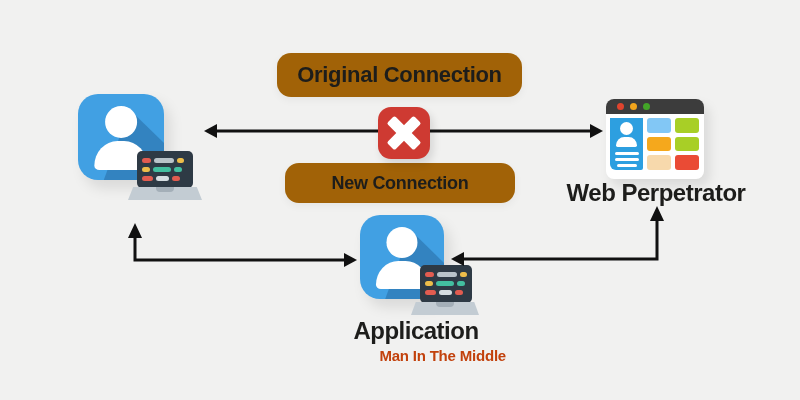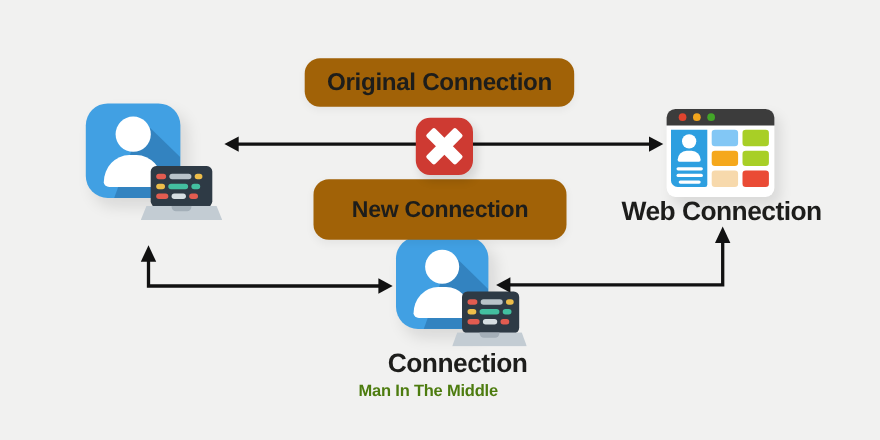--- a/index.html
+++ b/index.html
@@ -41,36 +41,36 @@
   .bw-lines{margin-top:5px;display:flex;flex-direction:column;gap:3px;align-items:center;}
   .bw-line{height:3px;background:#fff;border-radius:2px;}
   .bw-grid{flex:1;display:grid;grid-template-columns:1fr 1fr;grid-template-rows:1fr 1fr 1fr;gap:4px;}
   .tile{border-radius:3px;}
 
   
   .conn-pill{position:absolute;background:#a16207;border-radius:14px;display:flex;align-items:center;
     justify-content:center;font-weight:700;color:#1D1D1B;letter-spacing:-0.3px;
     box-shadow:0 3px 8px rgba(0,0,0,0.05);z-index:3;}
   #pill-original{left:277px;top:53px;width:245px;height:44px;font-size:22px;}
-  #pill-new{left:285px;top:163px;width:230px;height:55px;font-size:21px;}
+  #pill-new{left:285px;top:163px;width:230px;height:40px;font-size:18px;}
 
   
   .blocked-x{position:absolute;left:378px;top:107px;width:52px;height:52px;background:#CE3A32;
     border-radius:13px;z-index:4;box-shadow:3px 5px 9px rgba(0,0,0,0.12);}
   .x-bar{position:absolute;left:50%;top:50%;width:38px;height:11px;background:#fff;border-radius:2px;}
   .x-bar.a{transform:translate(-50%,-50%) rotate(45deg);}
   .x-bar.b{transform:translate(-50%,-50%) rotate(-45deg);}
 
   
   .node-label{position:absolute;font-weight:700;font-size:24px;color:#1D1D1B;text-align:center;
     letter-spacing:-0.5px;z-index:3;}
   #label-user{left:68px;top:195px;width:120px;}
   #label-webapp{left:556px;top:179px;width:200px;}
   #label-perp{left:326px;top:317px;width:180px;}
-  .node-sublabel{position:absolute;font-weight:700;font-size:15px;color:#4d7c0f;text-align:left;
+  .node-sublabel{position:absolute;font-weight:700;font-size:15px;color:#c2410c;text-align:right;
     letter-spacing:-0.2px;z-index:3;left:326px;top:347px;width:180px;}
 
   
   #arrows{position:absolute;left:0;top:0;z-index:3;pointer-events:none;}
   #arrows path{stroke:#111;stroke-width:3;fill:none;}
   #arrows polygon{fill:#111;}
 </style>
 </head>
 <body>
 
@@ -121,21 +121,21 @@
       <div class="bw-grid">
           <div class="tile" style="background: rgb(130, 199, 245);"></div>
           <div class="tile" style="background: rgb(168, 207, 38);"></div>
           <div class="tile" style="background: rgb(245, 168, 28);"></div>
           <div class="tile" style="background: rgb(168, 207, 38);"></div>
           <div class="tile" style="background: rgb(247, 217, 172);"></div>
           <div class="tile" style="background: rgb(234, 75, 53);"></div>
         </div>
     </div>
   </div>
-  <div class="node-label" id="label-webapp">Web Connection</div>
+  <div class="node-label" id="label-webapp">Web Perpetrator</div>
 
   <div class="avatar-box" style="left:360px;top:215px;width:84px;height:84px;">
     <div class="avatar-long-shadow"></div>
     <div class="avatar-head"></div>
     <div class="avatar-body"></div>
   </div>
   <div class="laptop-screen" style="left:420px;top:265px;width:52px;height:38px;">
       <div class="code-row">
         <span class="code-pill" style="width: 9px; background: rgb(226, 92, 80);"></span>
         <span class="code-pill" style="width: 20px; background: rgb(185, 195, 201);"></span>
@@ -148,21 +148,21 @@
       </div>
       <div class="code-row">
         <span class="code-pill" style="width: 11px; background: rgb(226, 92, 80);"></span>
         <span class="code-pill" style="width: 13px; background: rgb(214, 222, 226);"></span>
         <span class="code-pill" style="width: 8px; background: rgb(226, 92, 80);"></span>
       </div>
     </div>
   <div class="laptop-base" style="left:411px;top:302px;width:68px;height:13px;">
     <div class="laptop-notch"></div>
   </div>
-  <div class="node-label" id="label-perp">Connection</div>
+  <div class="node-label" id="label-perp">Application</div>
   <div class="node-sublabel">Man In The Middle</div>
 
   <svg id="arrows" width="800" height="400" viewBox="0 0 800 400">
     <g>
       <path d="M212 131 H595"></path>
       <polygon points="204,131 217,124 217,138"></polygon>
       <polygon points="603,131 590,124 590,138"></polygon>
     </g>
     <g>
       <path d="M135 237 V260 H345"></path>

